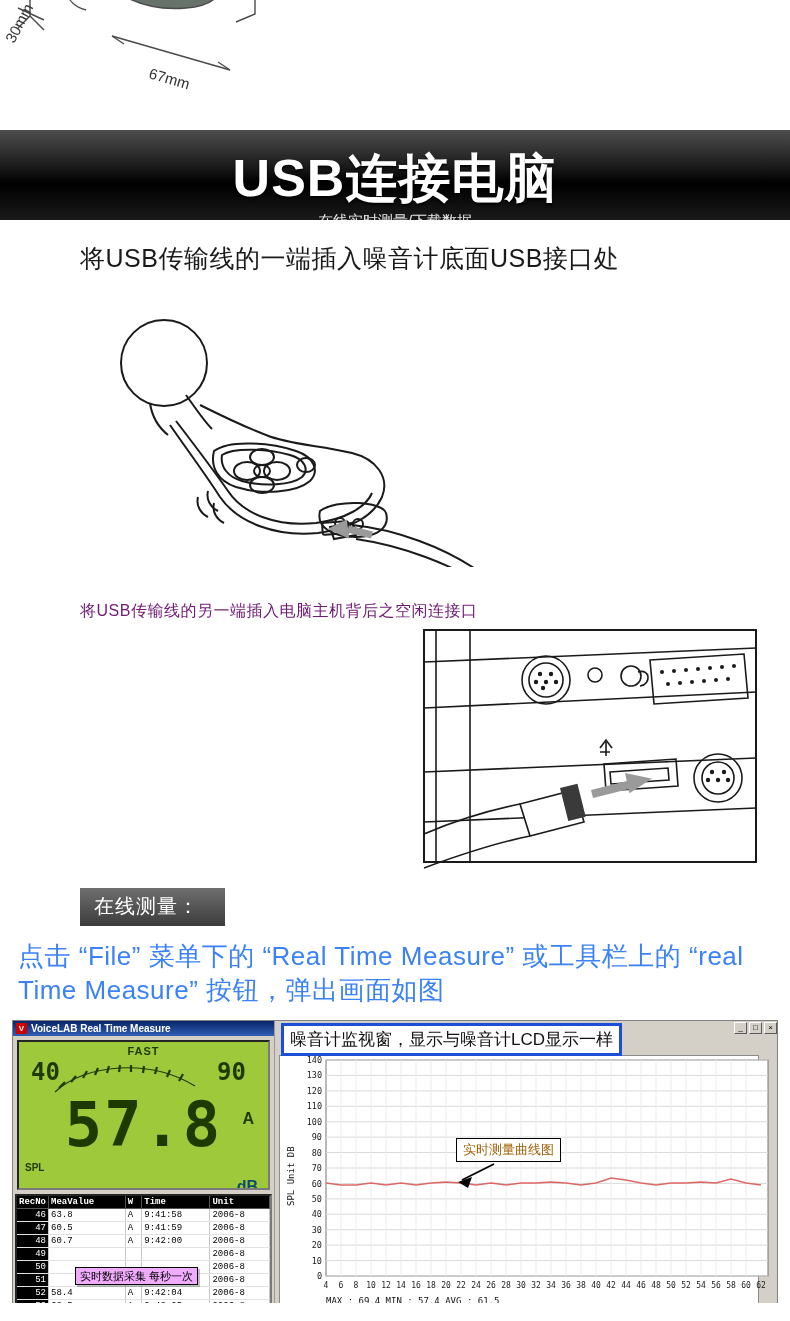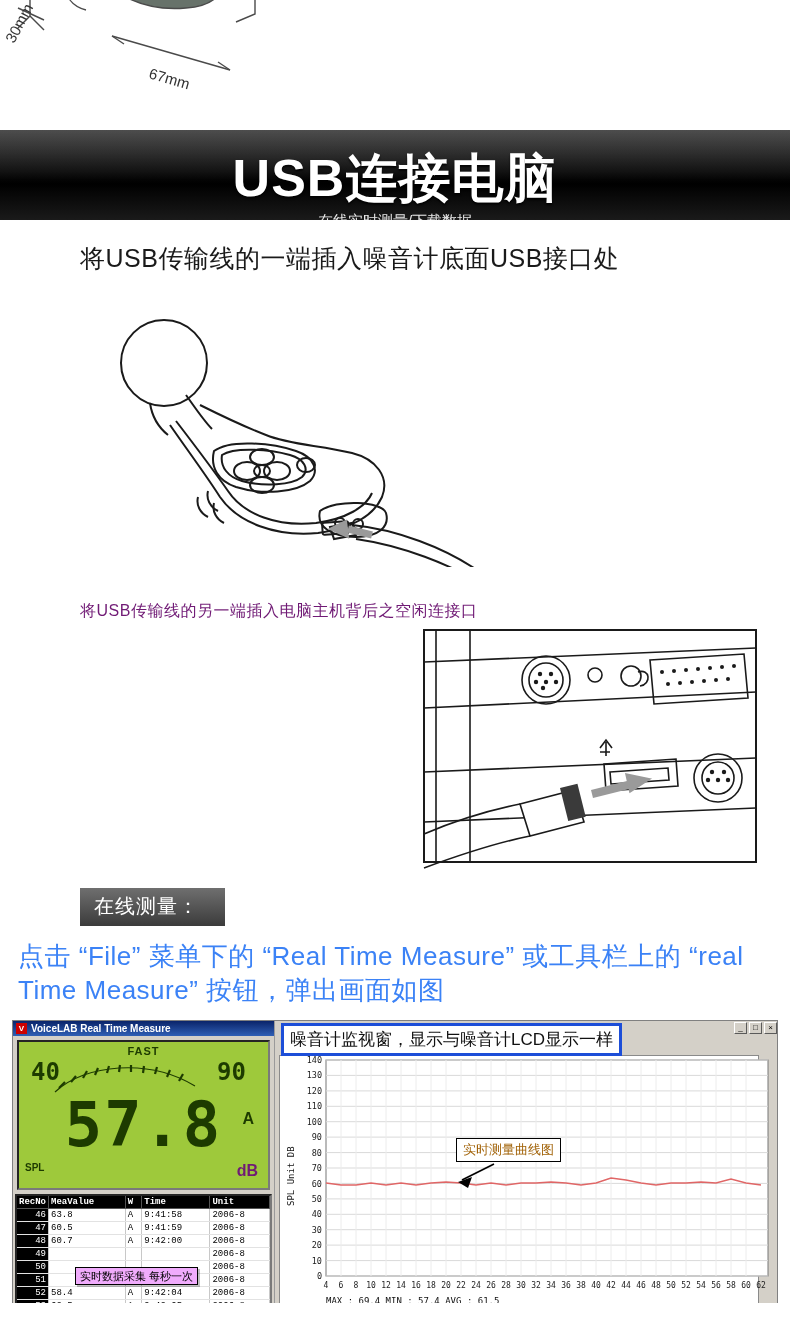--- a/index.html
+++ b/index.html
@@ -131,21 +131,21 @@
   }
   .lcd .fast { position:absolute; top:3px; left:50%; transform:translateX(-50%); font-size:11px; color:#1d3b00; font-weight:bold; letter-spacing:1px;}
   .lcd .l40 { position:absolute; top:16px; left:12px; font-size:24px; font-weight:bold; color:#1d3b00; font-family:"DejaVu Sans Mono", monospace;}
   .lcd .l90 { position:absolute; top:16px; right:22px; font-size:24px; font-weight:bold; color:#1d3b00; font-family:"DejaVu Sans Mono", monospace;}
   .lcd .bigval {
     position:absolute; top:52px; left:0; width:100%;
     text-align:center; font-size:62px; line-height:62px; font-weight:bold;
     color:#1d3b00; font-family:"DejaVu Sans Mono", monospace; letter-spacing:2px;
   }
   .lcd .a { position:absolute; right:14px; top:68px; font-size:16px; font-weight:bold; color:#1d3b00;}
-  .lcd .db { position:absolute; right:10px; top:120px; font-size:16px; font-weight:bold; color:#701a75;}
+  .lcd .db { position:absolute; right:10px; top:136px; font-size:16px; font-weight:bold; color:#0c4a6e;}
   .lcd .spl { position:absolute; left:6px; top:120px; font-size:10px; font-weight:bold; color:#1d3b00;}
   .lcd svg { position:absolute; left:0; top:0; }
 
   .tablebox { margin:0 2px; background:#fff; border:2px inset #7a7a7a; height:125px; overflow:hidden;}
   table.grid { width:100%; border-collapse:collapse; font-size:9px; font-family:Liberation Mono, monospace;}
   table.grid th {
     background:#000; color:#fff; font-weight:bold; font-size:9px;
     border-right:1px solid #555; border-bottom:1px solid #555; padding:1px 2px; text-align:left;
   }
   table.grid td {

